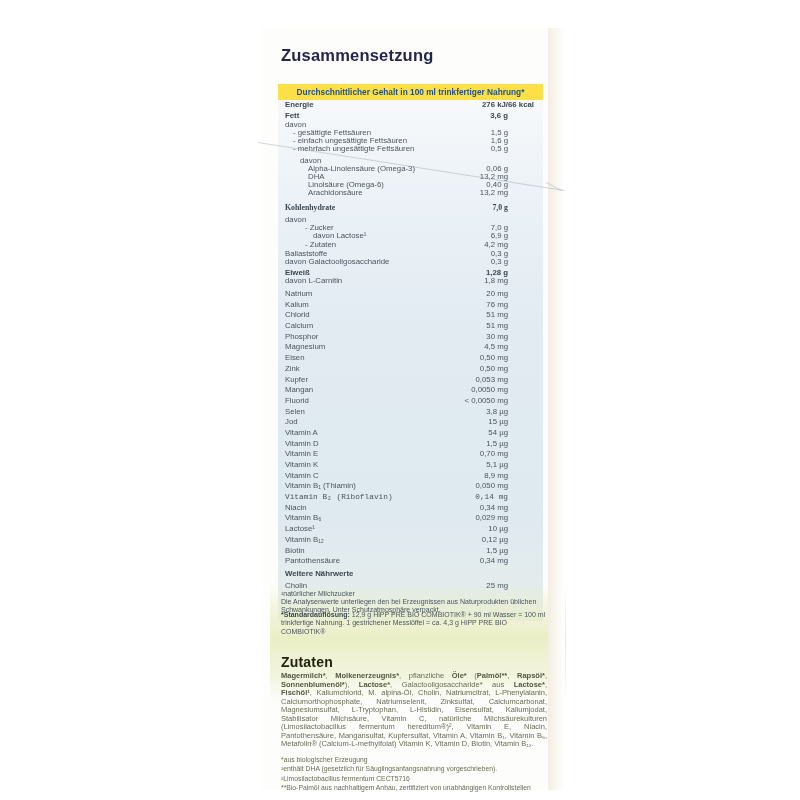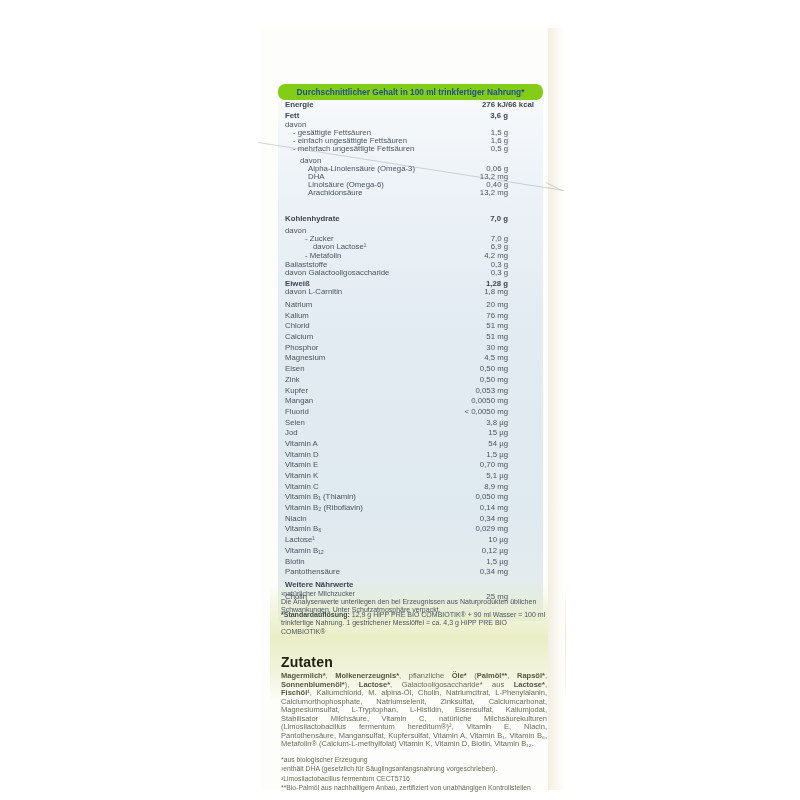--- a/index.html
+++ b/index.html
@@ -19,22 +19,22 @@
   .blue-tint{position:absolute;left:16px;top:71px;width:265px;height:522px;
     background:linear-gradient(180deg,#f7f9fb 0%,#ecf2f7 18%,#e2ebf2 45%,#dfe9f0 80%,#e6edea 100%);}
   .green-tint{position:absolute;left:8px;top:556px;width:296px;height:118px;
     background:linear-gradient(180deg,rgba(233,238,198,0) 0%,rgba(233,238,198,.55) 22%,rgba(232,237,193,.9) 45%,rgba(233,238,198,.55) 78%,rgba(233,238,198,0) 100%);}
 
   .content{position:absolute;left:0;top:0;width:100%;height:100%;}
 
   .title{position:absolute;left:19px;top:18px;margin:0;font-size:16.5px;font-weight:700;
     color:#23254f;letter-spacing:.2px;}
 
-  .band{position:absolute;left:16px;top:56px;width:265px;height:15.5px;background:#84cc16;
-    font-size:8.3px;font-weight:700;color:#1b5097;text-align:center;line-height:16px;border-radius:7px;}
+  .band{position:absolute;left:16px;top:56px;width:265px;height:15.5px;background:#fde047;
+    font-size:8.3px;font-weight:700;color:#1b5097;text-align:center;line-height:16px;}
 
   .rows{position:absolute;left:16px;top:73px;width:265px;}
   .row{display:flex;align-items:baseline;height:8px;line-height:8px;font-size:7.8px;
     color:#4b545e;padding-right:35px;box-sizing:border-box;}
   .row .lbl{white-space:nowrap;}
   .row .val{margin-left:auto;white-space:nowrap;}
   .row.bold{font-weight:700;color:#3c4650;}
   .row.wide{padding-right:9px;}
   .row.i0{padding-left:7px;}
   .row.i1{padding-left:15px;}
@@ -68,20 +68,21 @@
 </head>
 <body>
 
 <div class="stage">
 
   <div class="panel">
     <div class="blue-tint"></div>
     <div class="green-tint"></div>
 
     <div class="content">
+      <h1 class="title">Zusammensetzung</h1>
 
       <div class="band">Durchschnittlicher Gehalt in 100 ml trinkfertiger Nahrung*</div>
 
       <div class="rows" id="rows">
           <div class="row i0 bold wide" style="margin-top: 0px;">
             <span class="lbl">Energie</span>
             <span class="val">276 kJ/66 kcal</span>
           </div>
           <div class="row i0 bold" style="margin-top: 3px;">
             <span class="lbl">Fett</span>
@@ -116,38 +117,38 @@
             <span class="val">13,2 mg</span>
           </div>
           <div class="row i3" style="margin-top: 0px;">
             <span class="lbl">Linolsäure (Omega-6)</span>
             <span class="val">0,40 g</span>
           </div>
           <div class="row i3" style="margin-top: 0px; gap: 47px;">
             <span class="lbl">Arachidonsäure</span>
             <span class="val">13,2 mg</span>
           </div>
-          <div class="row i0 bold" style="margin-top: 18px;">
+          <div class="row i0 bold" style="margin-top: 7px; font-family: Liberation Serif, serif;">
             <span class="lbl">Kohlenhydrate</span>
             <span class="val">7,0 g</span>
           </div>
           <div class="row i0" style="margin-top: 4px;">
             <span class="lbl">davon</span>
             <span class="val"></span>
           </div>
           <div class="row i4" style="margin-top: 0px; align-items: flex-end;">
             <span class="lbl">- Zucker</span>
             <span class="val">7,0 g</span>
           </div>
           <div class="row i5" style="margin-top: 0px;">
             <span class="lbl">davon Lactose¹</span>
             <span class="val">6,9 g</span>
           </div>
           <div class="row i4" style="margin-top: 1px;">
-            <span class="lbl">- Metafolin</span>
+            <span class="lbl">- Zutaten</span>
             <span class="val">4,2 mg</span>
           </div>
           <div class="row i0" style="margin-top: 1px;">
             <span class="lbl">Ballaststoffe</span>
             <span class="val">0,3 g</span>
           </div>
           <div class="row i0" style="margin-top: 0px;">
             <span class="lbl">davon Galactooligosaccharide</span>
             <span class="val">0,3 g</span>
           </div>
@@ -228,21 +229,21 @@
             <span class="val">5,1 µg</span>
           </div>
           <div class="row i0" style="margin-top: 2.7px;">
             <span class="lbl">Vitamin C</span>
             <span class="val">8,9 mg</span>
           </div>
           <div class="row i0" style="margin-top: 2.7px;">
             <span class="lbl">Vitamin B₁ (Thiamin)</span>
             <span class="val">0,050 mg</span>
           </div>
-          <div class="row i0" style="margin-top: 2.7px;">
+          <div class="row i0" style="margin-top: 2.7px; font-family: Liberation Mono, monospace;">
             <span class="lbl">Vitamin B₂ (Riboflavin)</span>
             <span class="val">0,14 mg</span>
           </div>
           <div class="row i0" style="margin-top: 2.7px;">
             <span class="lbl">Niacin</span>
             <span class="val">0,34 mg</span>
           </div>
           <div class="row i0" style="margin-top: 2.7px;">
             <span class="lbl">Vitamin B₆</span>
             <span class="val">0,029 mg</span>

